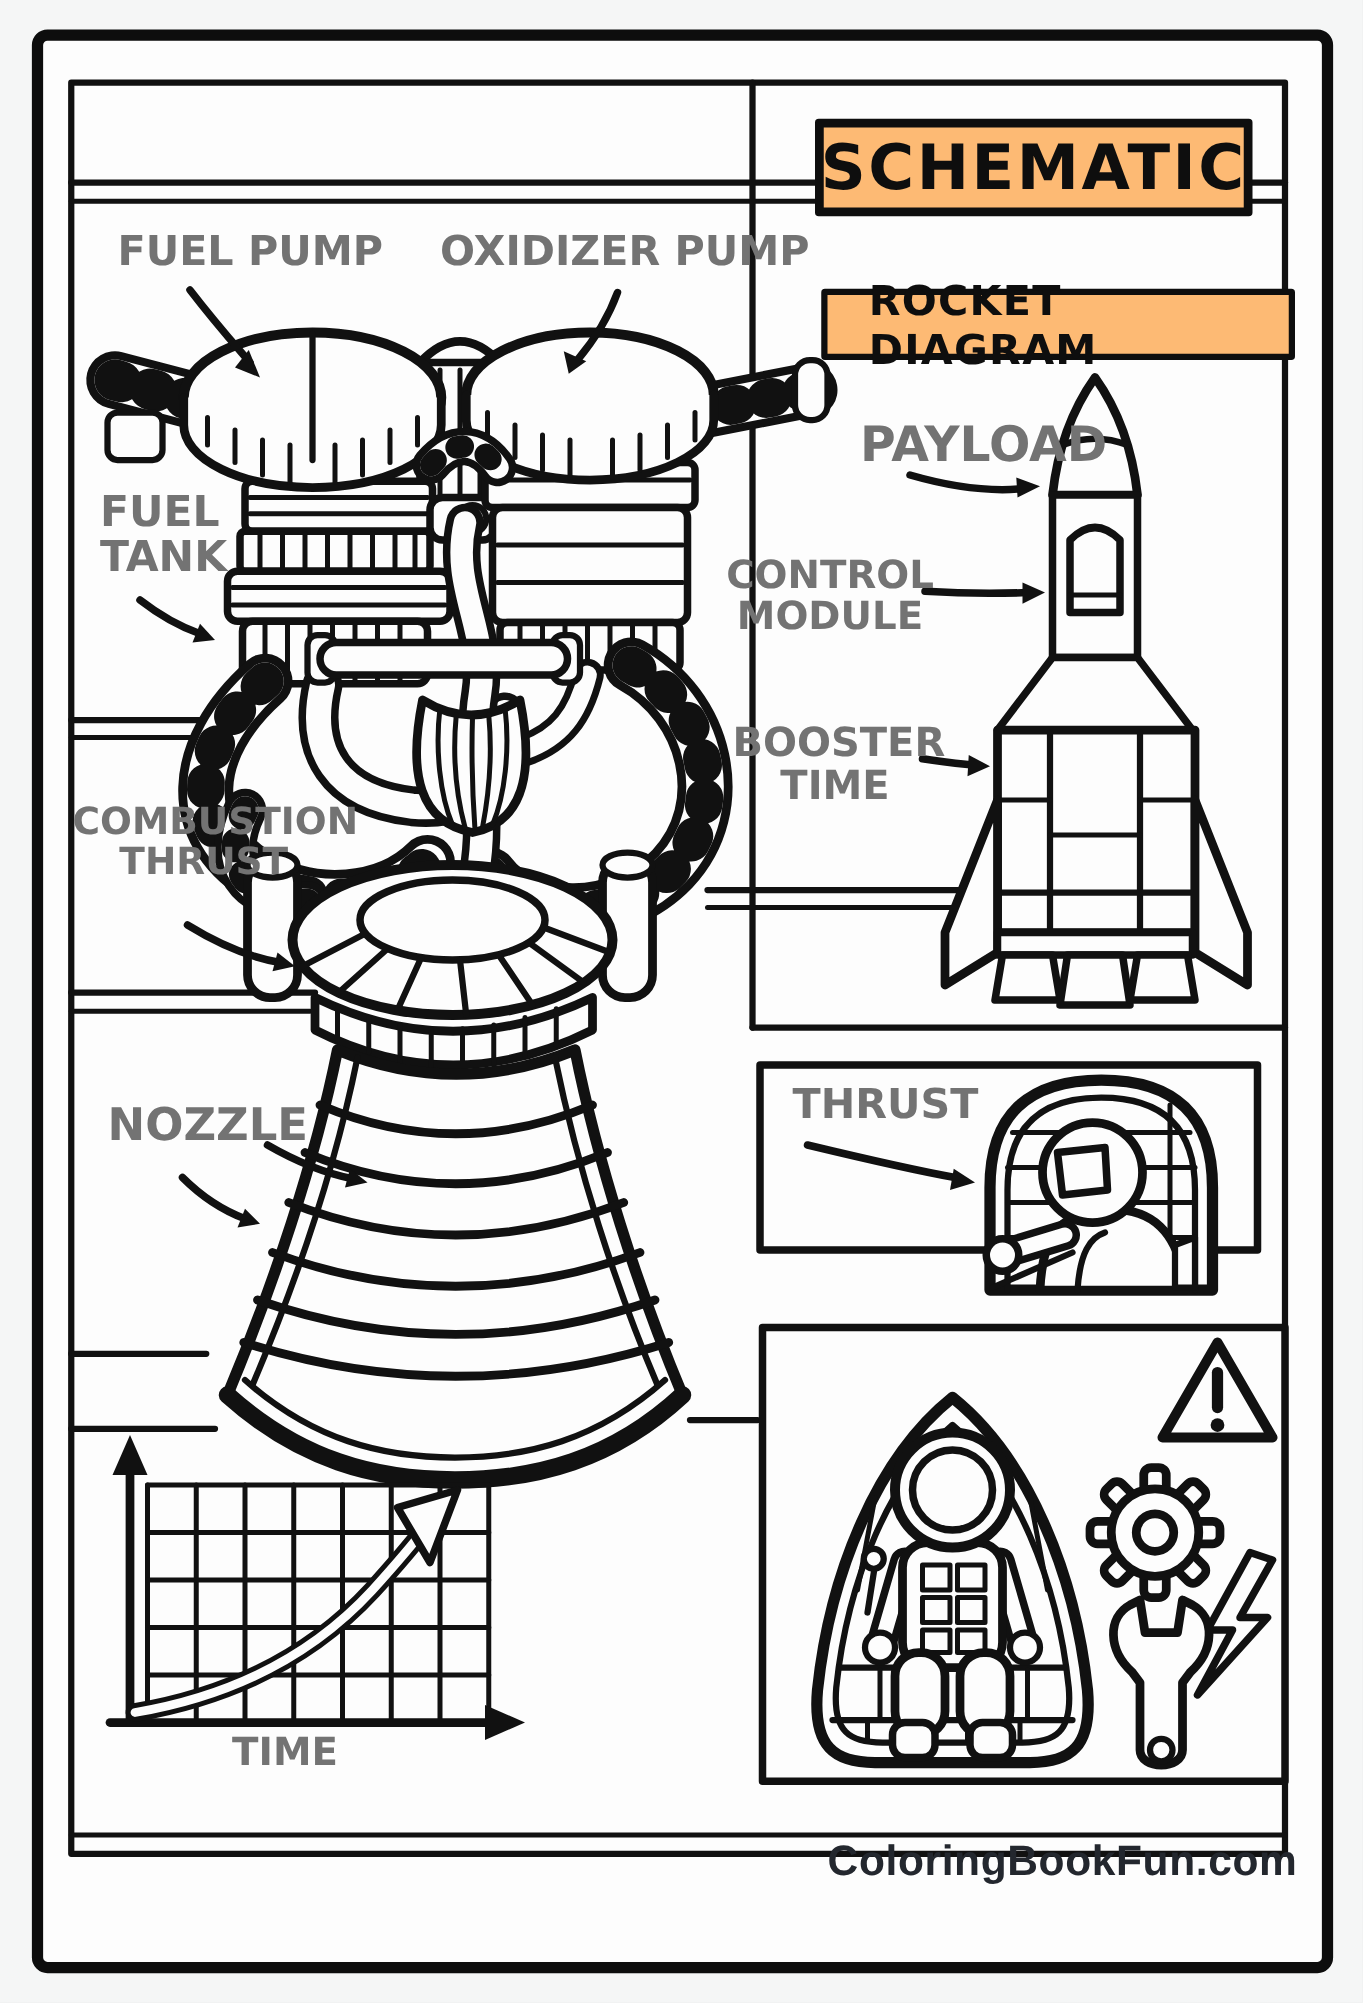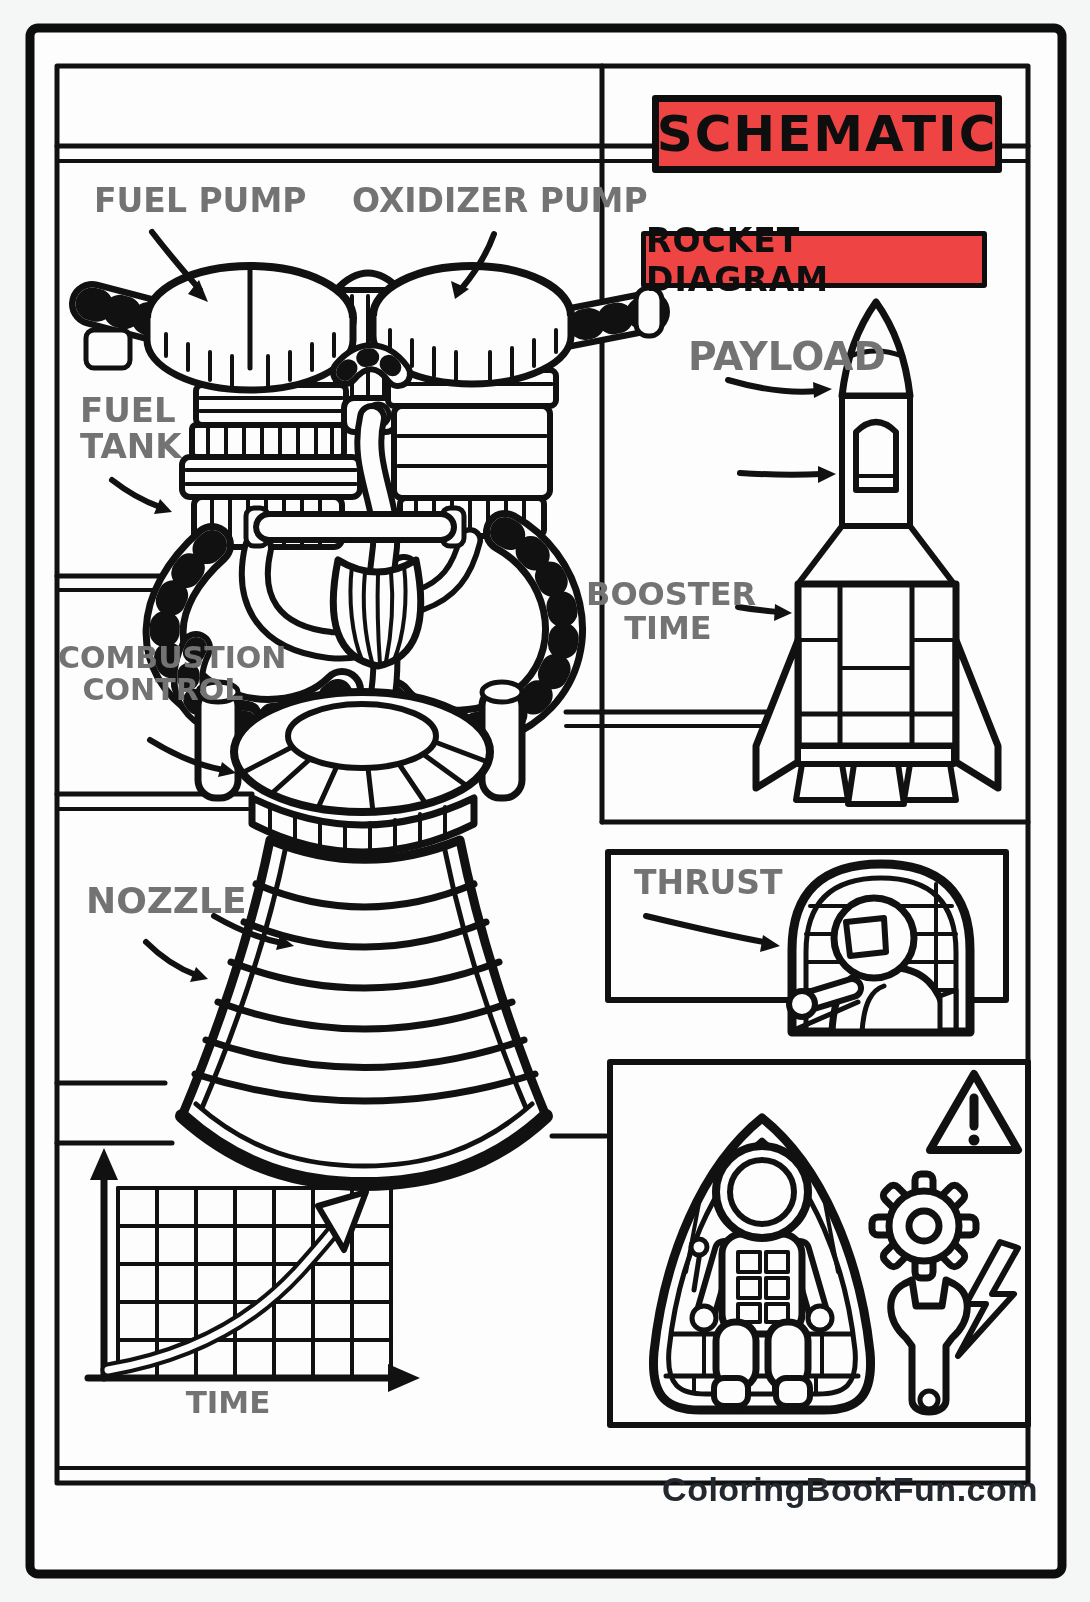--- a/index.html
+++ b/index.html
@@ -2,25 +2,25 @@
 <html><head>
 <meta charset="utf-8">
 <style>
   html,body{margin:0;padding:0;background:#eef0f0;}
   .page{position:relative;width:1090px;height:1602px;background:#f5f6f6;overflow:hidden;
         font-family:"DejaVu Sans",sans-serif;}
   svg.art{position:absolute;left:0;top:0;}
   .lbl{position:absolute;color:#737373;font-weight:700;line-height:1.06;}
   .nowrap{white-space:nowrap;}
   .tc{text-align:center;}
-  .titlebox{position:absolute;background:#ef4444;display:flex;align-items:center;justify-content:center;
+  .titlebox{position:absolute;background:#fdba74;display:flex;align-items:center;justify-content:center;
             border:7px solid #0e0e0e;border-radius:3px;color:#0e0e0e;font-weight:700;}
   .schematic-box{left:652px;top:95px;width:336px;height:64px;}
   .schematic-box span{font-size:50px;letter-spacing:2px;}
-  .rocket-box{left:641px;top:231px;width:336px;height:47px;border-width:5px;}
+  .rocket-box{left:657px;top:231px;width:336px;height:47px;border-width:5px;padding-left:33px;}
   .rocket-box span{font-size:33px;letter-spacing:1px;}
   .footer{position:absolute;right:52px;top:1470px;font-family:"Liberation Sans",sans-serif;
           font-weight:700;font-size:34px;color:#23272e;letter-spacing:.5px;}
   
   .s{fill:none;stroke:#111;stroke-linecap:round;stroke-linejoin:round;}
   .f{fill:#fdfdfd;stroke:#111;stroke-linecap:round;stroke-linejoin:round;}
   .ink{fill:#111;stroke:none;}
 </style>
 </head>
 <body>
@@ -397,24 +397,25 @@
 <div class="titlebox schematic-box">
   <span>SCHEMATIC</span>
 </div>
 <div class="titlebox rocket-box">
   <span>ROCKET DIAGRAM</span>
 </div>
 
 <div class="lbl tc nowrap" style="left:94px;top:184px;width:190px;font-size:33px;">FUEL PUMP</div>
 <div class="lbl tc nowrap" style="left:352px;top:184px;width:260px;font-size:33px;">OXIDIZER PUMP</div>
 <div class="lbl" style="left:80px;top:392px;width:115px;font-size:34px;">FUEL TANK</div>
-<div class="lbl tc" style="left:58px;top:642px;width:210px;font-size:30px;">COMBUSTION CONTROL</div>
+<div class="lbl tc" style="left:58px;top:642px;width:210px;font-size:30px;">COMBUSTION THRUST</div>
 <div class="lbl nowrap" style="left:86px;top:882px;width:130px;font-size:36px;">NOZZLE</div>
 
 <div class="lbl tc nowrap" style="left:688px;top:336px;width:150px;font-size:39px;">PAYLOAD</div>
+<div class="lbl tc" style="left:580px;top:444px;width:168px;font-size:31px;">CONTROL MODULE</div>
 <div class="lbl tc" style="left:586px;top:578px;width:164px;font-size:32px;">BOOSTER TIME</div>
 
 <div class="lbl nowrap" style="left:634px;top:866px;width:140px;font-size:33px;">THRUST</div>
 
 <div class="lbl tc nowrap" style="left:176px;top:1386px;width:104px;font-size:31px;">TIME</div>
 
 <div class="footer">ColoringBookFun.com</div>
 
 </div>
 

